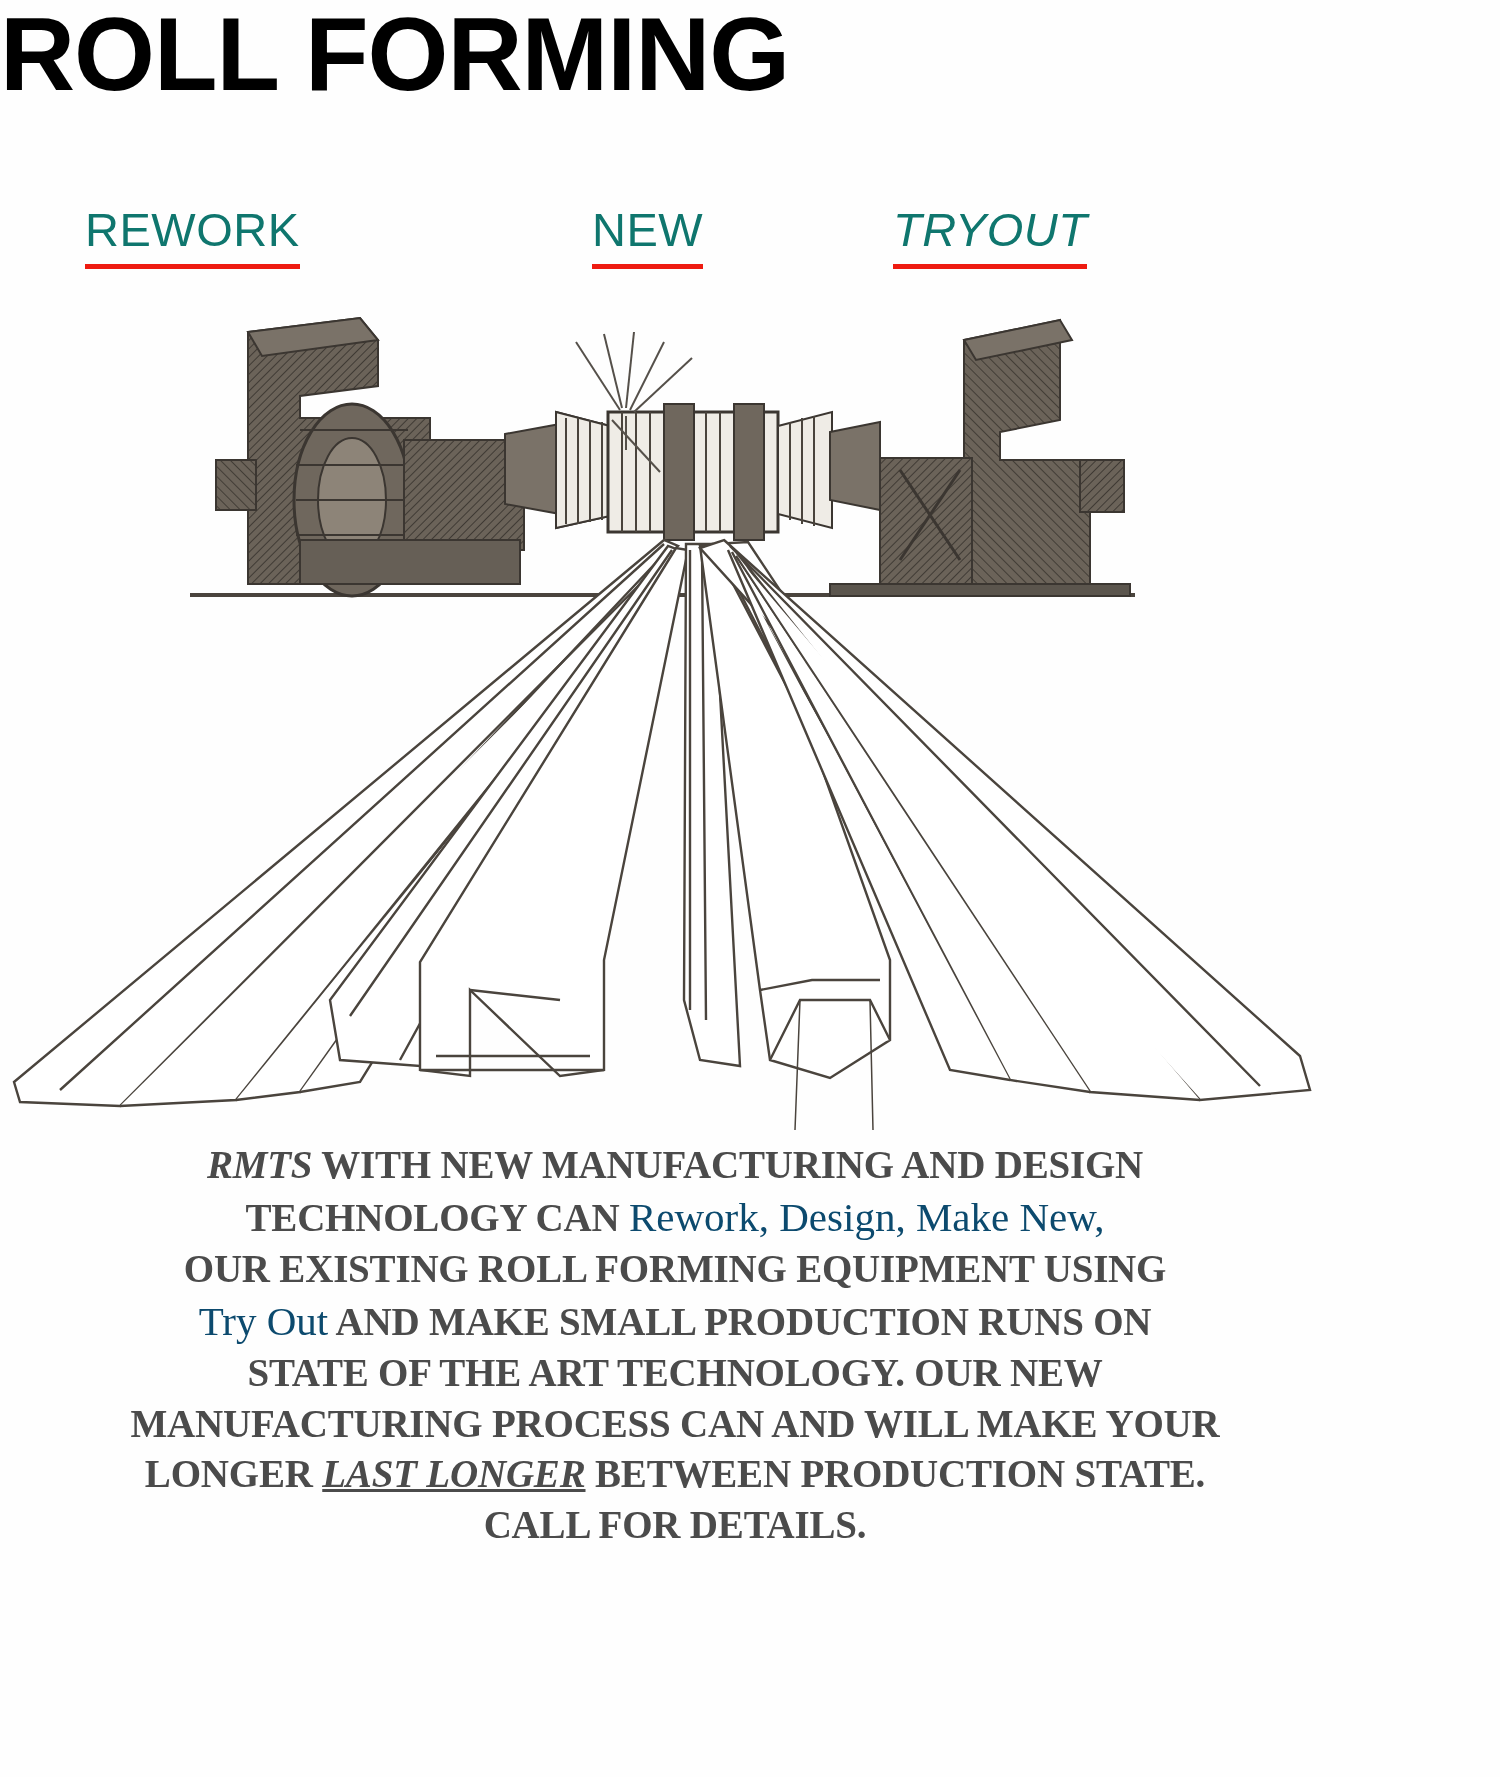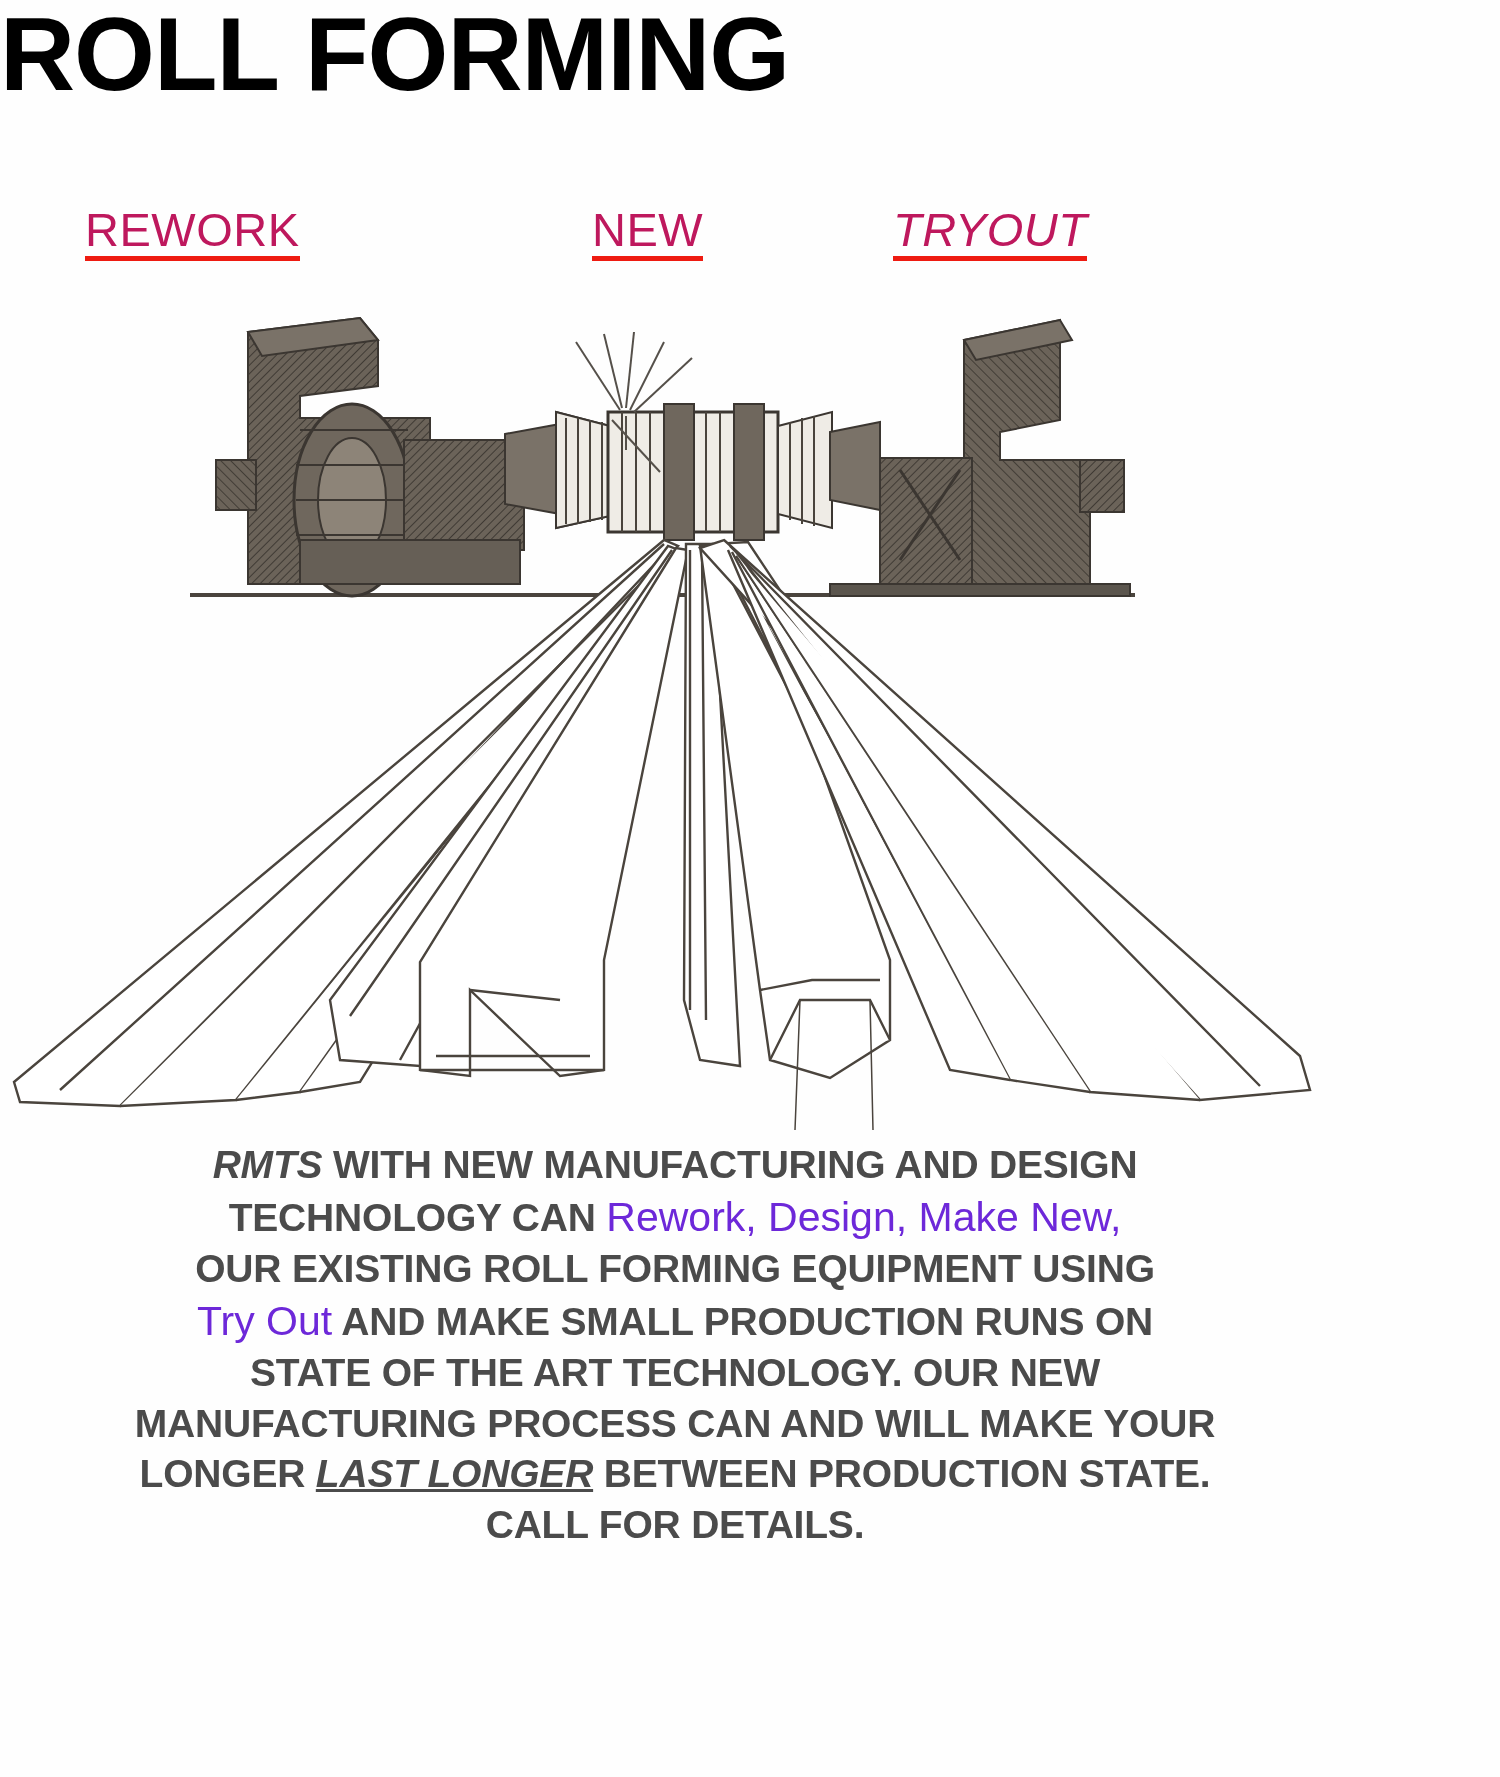--- a/index.html
+++ b/index.html
@@ -32,27 +32,27 @@
     font-weight: bold;
     font-size: 104px;
     letter-spacing: -1px;
     color: #000000;
     line-height: 1.0;
   }
 
   
   .cat-label {
     position: absolute;
-    color: #be185d;
+    color: #0f766e;
     font-family: "Liberation Sans", sans-serif;
     font-size: 47px;
     font-weight: 400;
     letter-spacing: 0.5px;
     border-bottom: 5px solid #ee1b11;
-    padding-bottom: 2px;
+    padding-bottom: 10px;
     line-height: 1.05;
     white-space: nowrap;
   }
   #cat-rework { left: 85px;  top: 205px; }
   #cat-new    { left: 592px; top: 205px; }
   #cat-tryout { left: 893px; top: 205px; font-style: italic; }
 
   
   .illustration {
     position: absolute;
@@ -64,28 +64,28 @@
   .illustration svg { display:block; }
 
   
   .body-text {
     position: absolute;
     left: 60px;
     top: 1140px;
     width: 1230px;
     text-align: center;
     color: #4b4b4b;
-    font-family: Liberation Sans, sans-serif;
+    font-family: Liberation Serif, serif;
     font-weight: bold;
     font-size: 39px;
     line-height: 1.30;
     letter-spacing: -0.2px;
   }
   .body-text .red {
-    color: #6d28d9;
+    color: #0c4a6e;
     font-weight: 400;
     font-size: 41px;
     letter-spacing: 0px;
   }
   .body-text .rmts {
     font-style: italic;
     font-weight: bold;
   }
   .body-text .ul-italic {
     font-style: italic;

